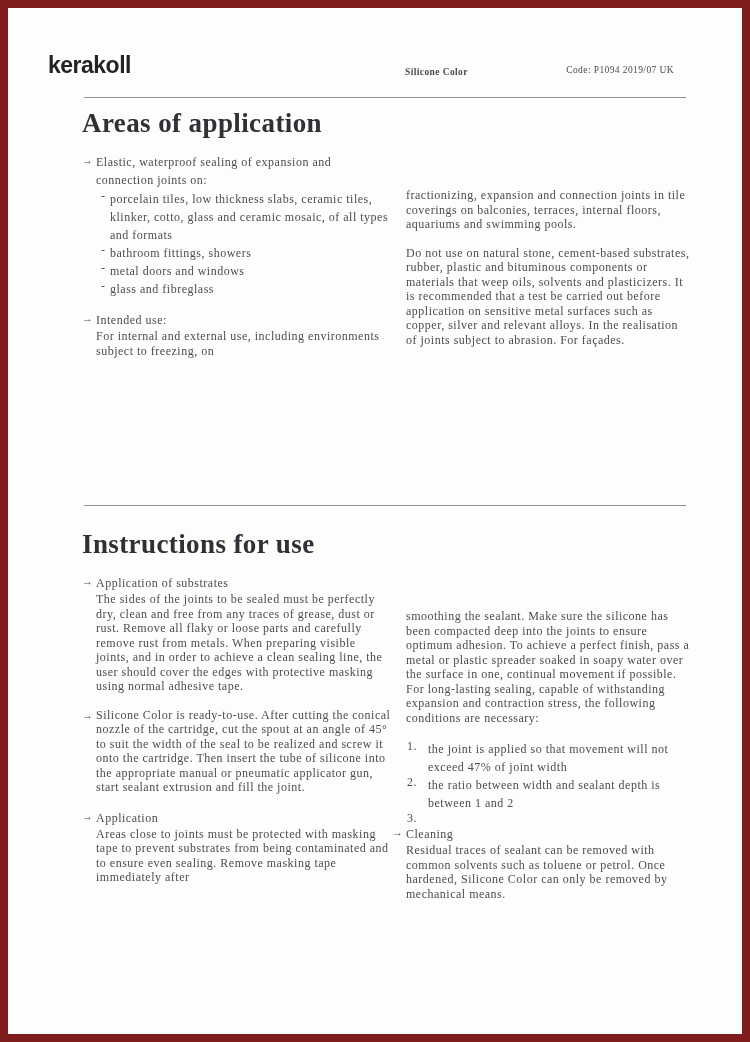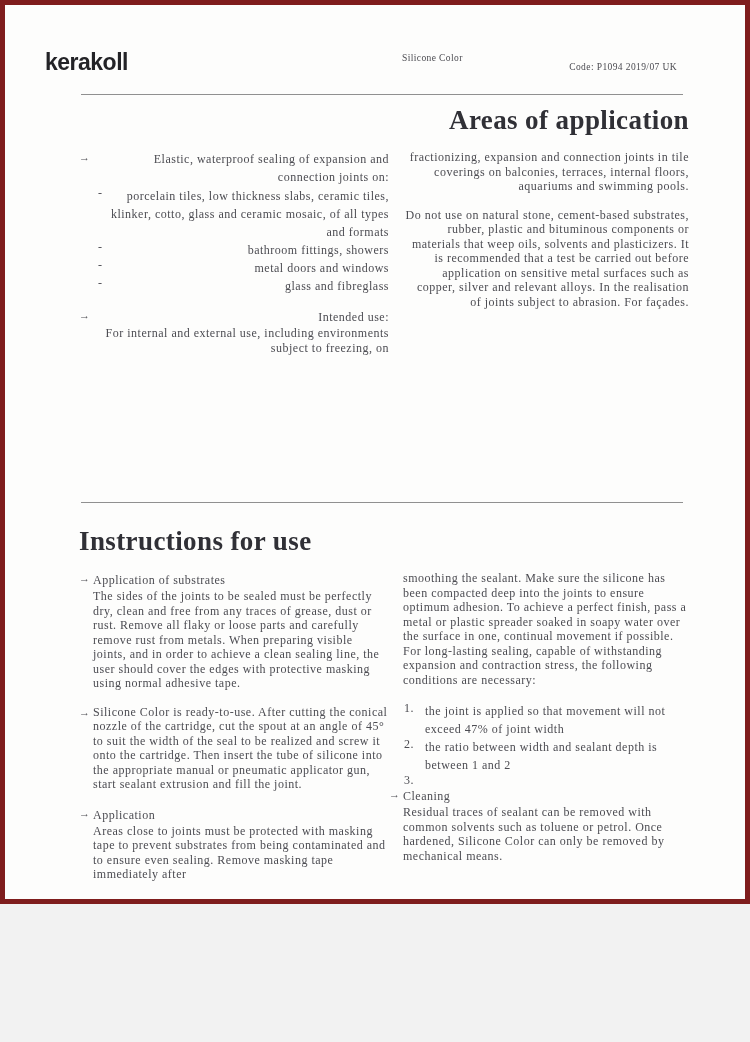--- a/index.html
+++ b/index.html
@@ -1,49 +1,49 @@
 <!DOCTYPE html>
 <html><head>
 <meta charset="utf-8">
 <style>
   html,body{margin:0;padding:0;background:#f2f2f2;}
   .page{
     position:relative;
-    width:750px;height:904px;
+    width:750px;height:1042px;
     background:#fdfdfc;
-    border:5px solid #7f1d1d;
+    border:8px solid #7f1d1d;
     box-sizing:border-box;
     font-family:"Liberation Serif","DejaVu Serif",serif;
     color:#4c4c52;
     overflow:hidden;
   }
   
   .logo{
     position:absolute;left:40px;top:44px;
     font-family:"Liberation Sans","DejaVu Sans",sans-serif;
     font-weight:bold;font-size:23px;letter-spacing:-0.5px;
     color:#232327;
   }
-  .doc-title{position:absolute;left:397px;top:48px;font-size:9.5px;letter-spacing:.4px;color:#4a4a50;}
+  .doc-title{position:absolute;left:397px;top:59px;font-size:9.5px;letter-spacing:.4px;color:#4a4a50;font-weight:bold;}
   .doc-code{position:absolute;right:68px;top:57px;font-size:9.5px;letter-spacing:.4px;color:#4a4a50;text-align:right;}
   .rule{position:absolute;left:76px;width:602px;height:1px;background:#909090;}
   .rule-1{top:89px;}
   .rule-2{top:497px;}
   
   .section{position:absolute;left:74px;}
-  .sec-1{top:100px;text-align:right;}
+  .sec-1{top:100px;}
   .sec-2{top:521px;}
   .sec-title{
     margin:0 0 14px 0;
     font-size:27px;font-weight:bold;letter-spacing:.4px;
     color:#303036;
   }
   .cols{display:flex;align-items:flex-start;}
   .col-left{width:310px;box-sizing:border-box;padding-left:14px;}
-  .col-right{width:300px;box-sizing:border-box;padding-left:14px;}
+  .col-right{width:300px;box-sizing:border-box;padding-left:14px;margin-top:35px;}
   .body-text, .col-right p, .arrow-body, .dash-text, .num-text{
     font-size:12px;line-height:14.5px;letter-spacing:.5px;
   }
   .col-right p{margin:0 0 14px 0;}
   .arrow-item{position:relative;margin:0 0 14px 0;}
   .arrow-item:last-child{margin-bottom:0;}
   .arrow{
     position:absolute;left:-14px;top:0;
     font-size:11px;line-height:14.5px;color:#4c4c52;
   }

